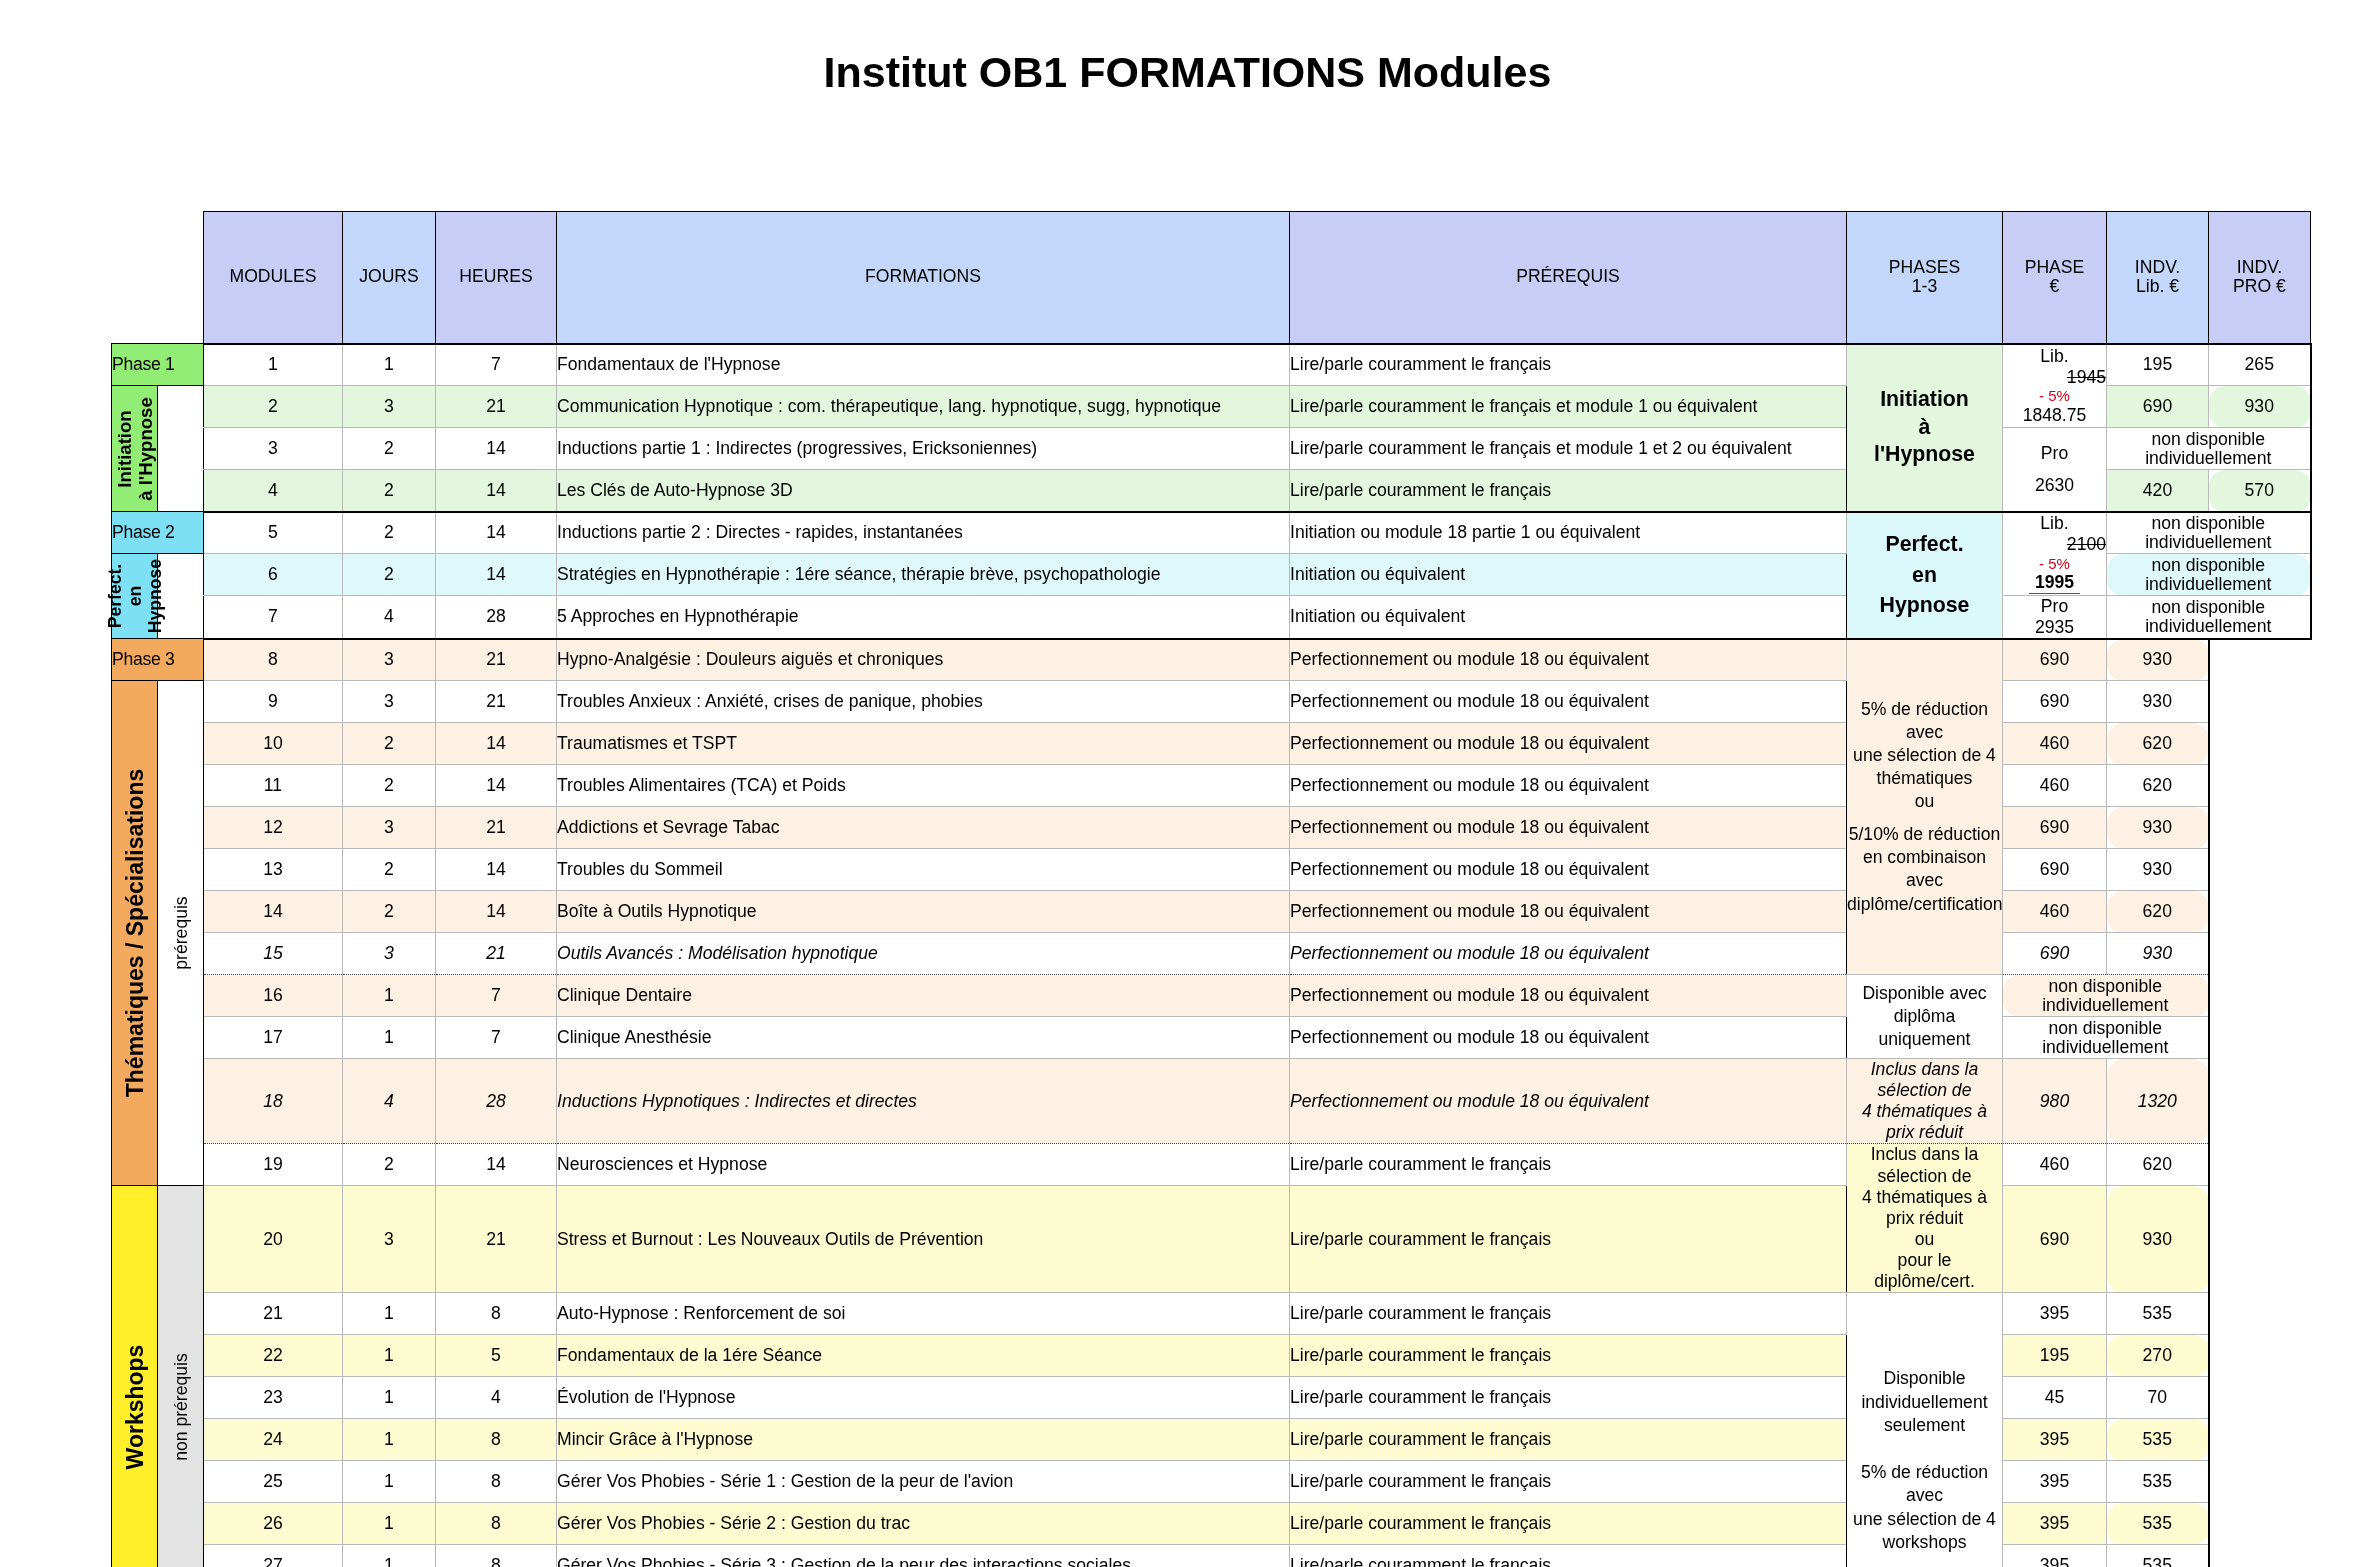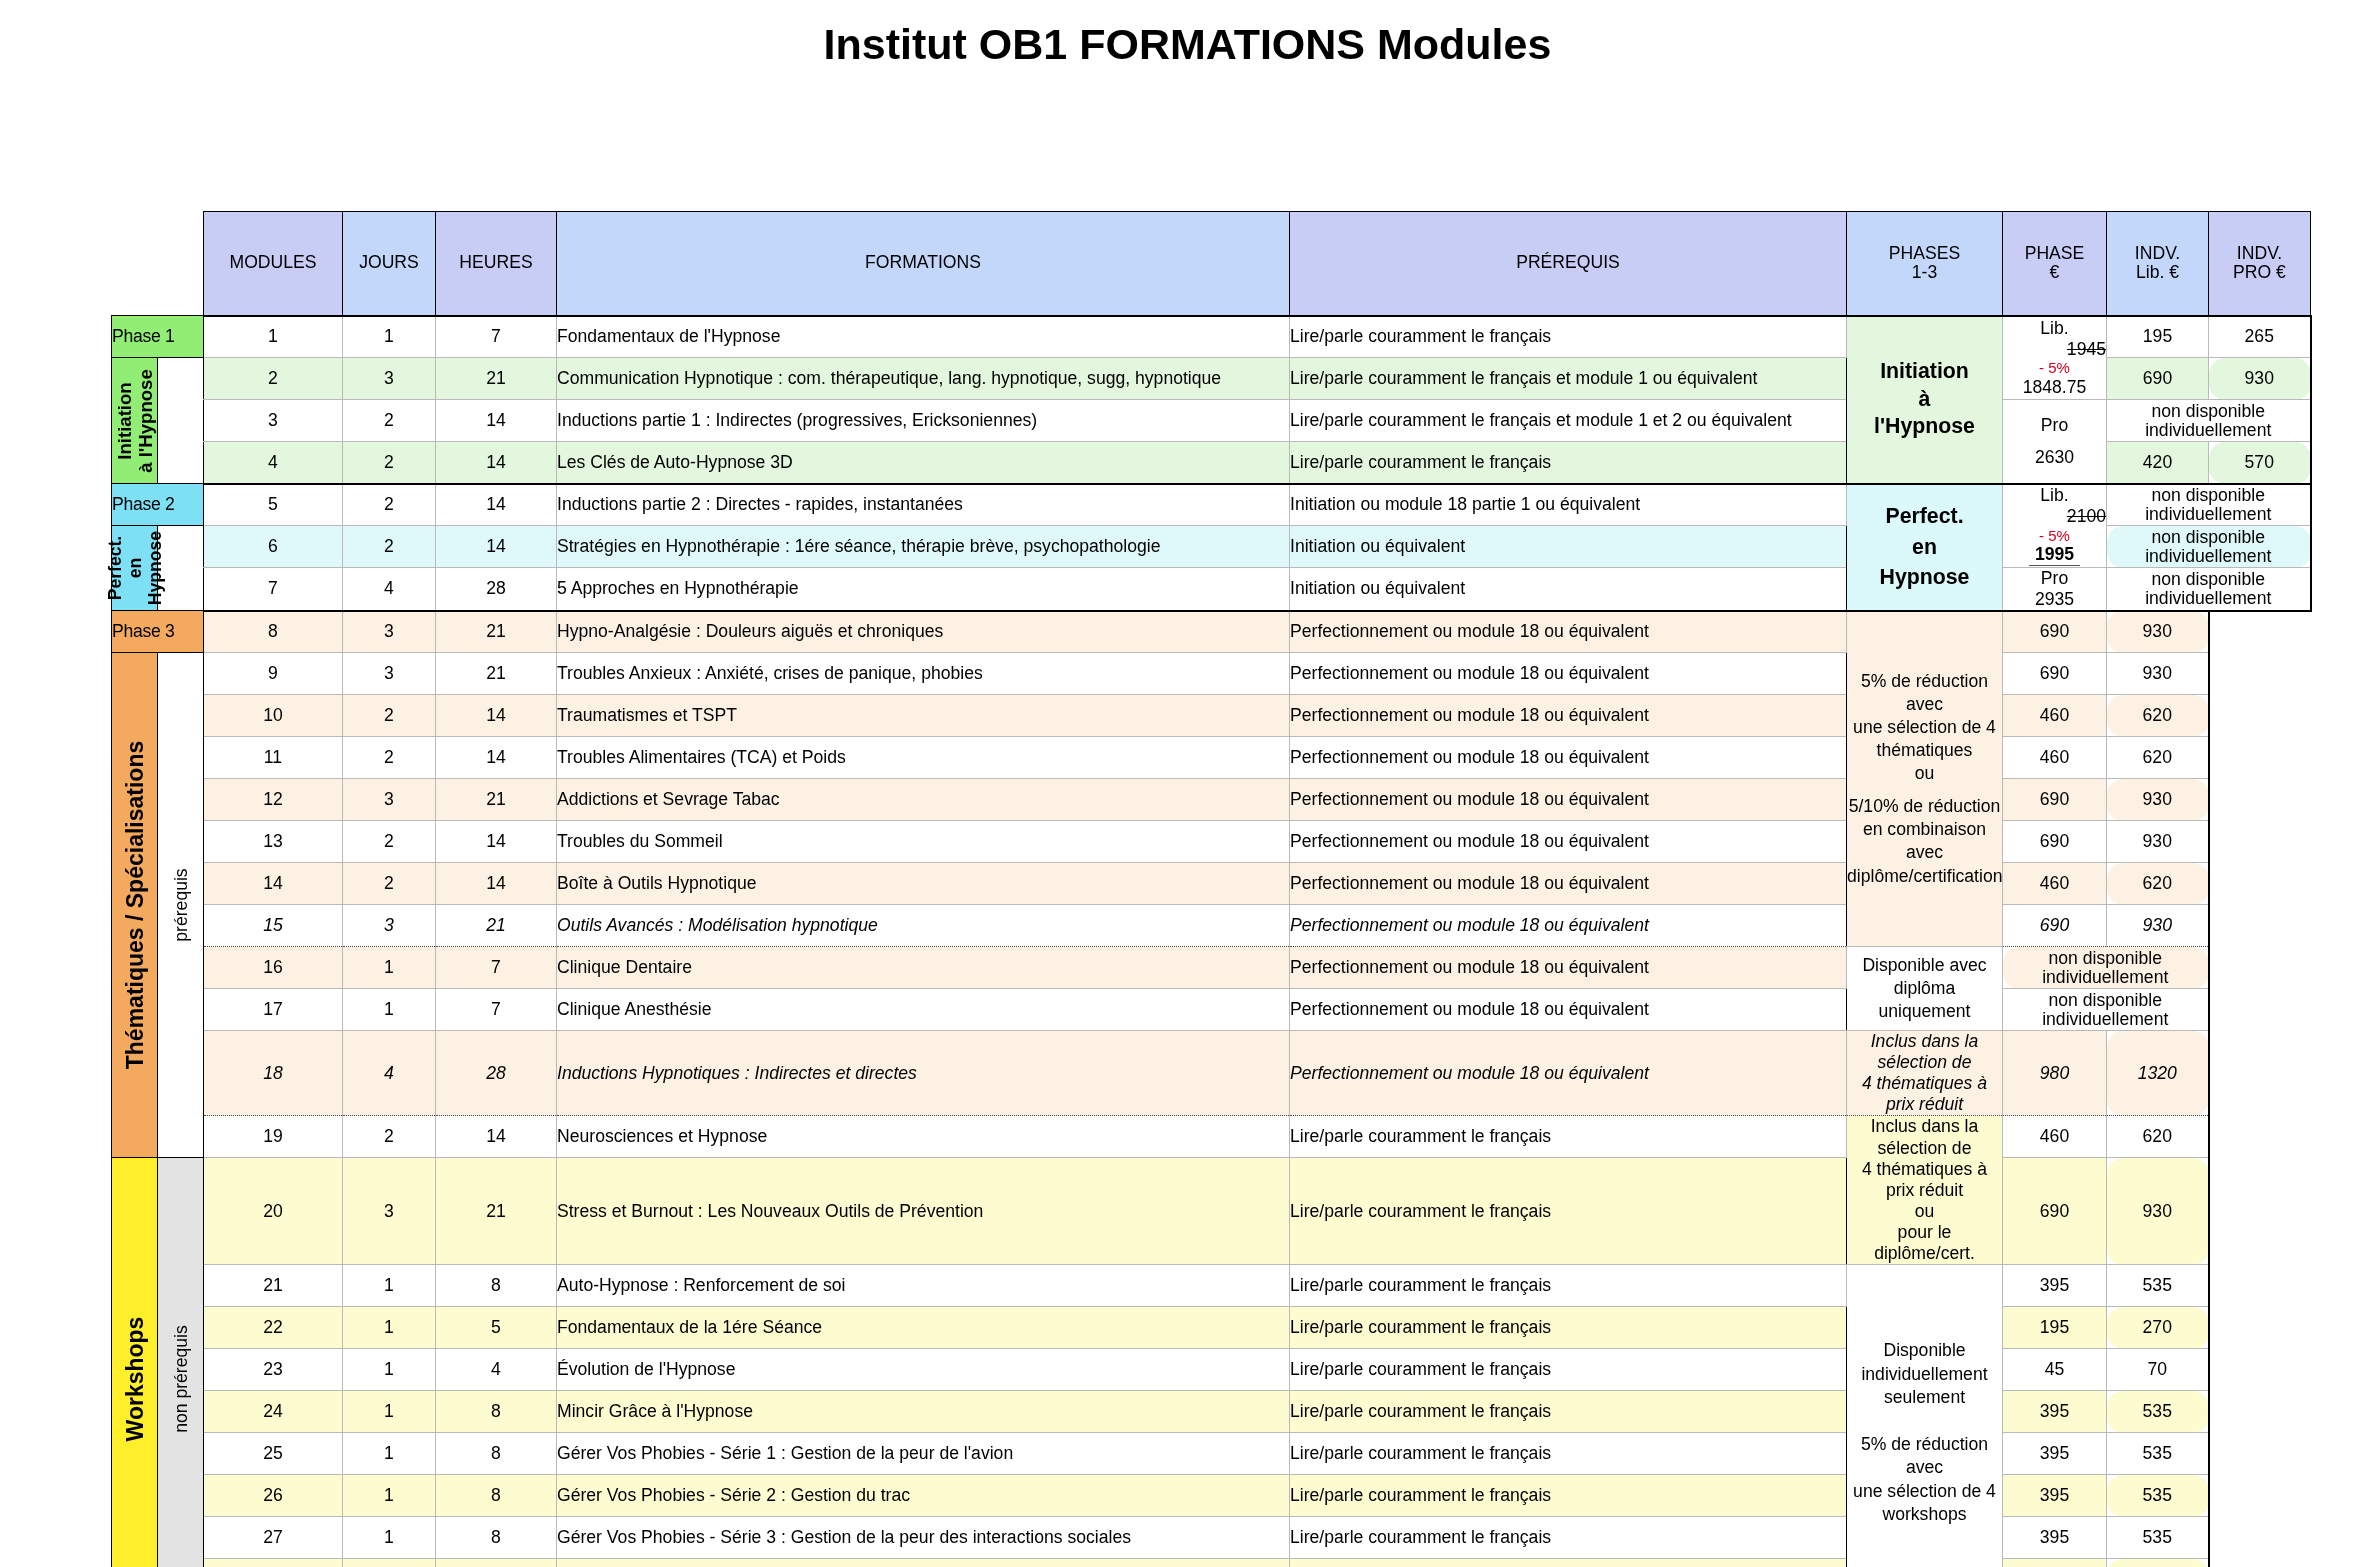--- a/index.html
+++ b/index.html
@@ -9,21 +9,21 @@
     background: #ffffff;
     font-family: "Liberation Sans", sans-serif;
     color: #000;
     overflow: hidden;
   }
   #page-title {
     text-align: center;
     font-size: 43px;
     font-weight: bold;
     letter-spacing: 0px;
-    padding-top: 20px;
+    padding-top: 48px;
     margin: 0;
   }
   .sheet {
     position: absolute;
     left: 111px;
     top: 211px;
     width: 2198px;
   }
   table.grid { border-collapse: collapse; table-layout: fixed; width: 2198px; }
   table.grid td, table.grid th {
@@ -46,21 +46,21 @@
   .c-lib    { width: 102px; }
   .c-pro    { width: 102px; }
 
   
   thead th {
     background: #c7cdf5;
     border: 1.9px solid #000 !important;
     font-weight: bold;
     font-size: 24px;
     text-align: center;
-    height: 104px;
+    height: 132px;
     line-height: 1.12;
   }
   thead th.alt { background: #c3d7fa; }
   thead th.blank { background: transparent; border: none !important; }
 
   td.num { text-align: center; }
   td.txt { text-align: left; padding-left: 9.3px; }
   td.ctr { text-align: center; }
 
   .rowh { height: 42px; }

